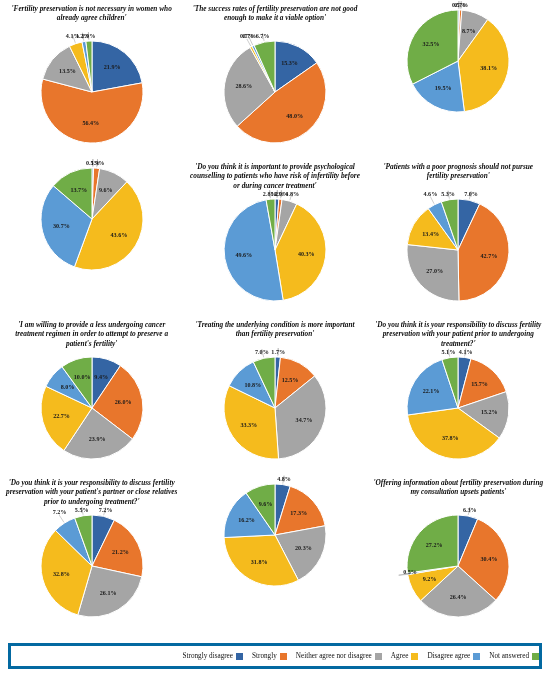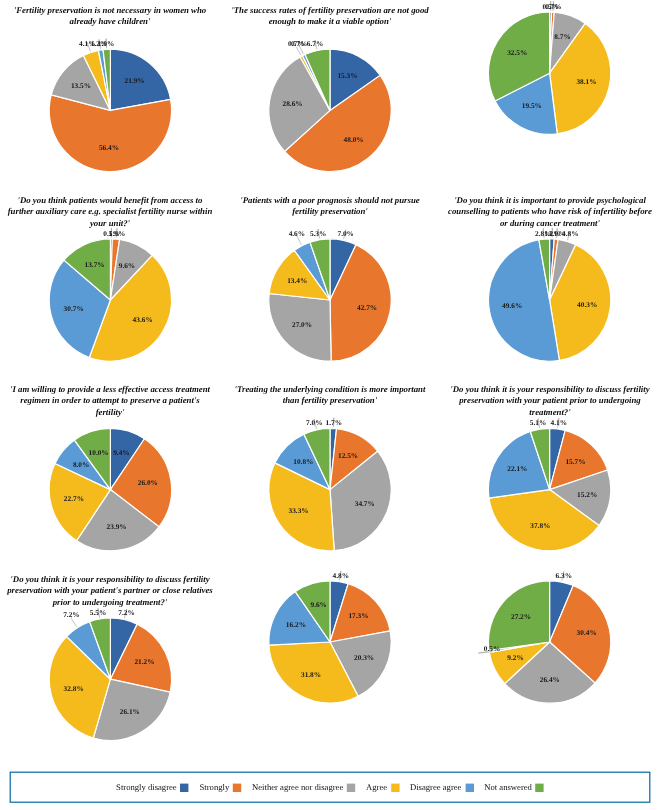--- a/index.html
+++ b/index.html
@@ -27,35 +27,35 @@
   .pie-wrap{position:relative;width:120px;height:120px;margin-top:-1px;}
   svg{display:block;overflow:visible;}
   .slice-label{
     font-size:6.1px;font-weight:bold;fill:#1a1a1a;
     font-family:"Liberation Serif", serif;
     text-anchor:middle;dominant-baseline:middle;
   }
   .leader{stroke:#9a9a9a;stroke-width:0.5;fill:none;}
   .legend{
     position:absolute;left:8px;top:643px;width:534px;height:26px;
-    border:1px solid #0369a1;background:#fff;
-    display:flex;align-items:center;justify-content:center;
+    border:3px solid #0369a1;background:#fff;
+    display:flex;align-items:center;justify-content:flex-end;
     box-sizing:border-box;
   }
   .legend-items{display:flex;align-items:center;gap:9px;}
   .legend-item{display:flex;align-items:center;gap:3px;}
   .legend-label{font-size:7.2px;color:#111;font-family:"Liberation Serif", serif;}
   .swatch{width:7px;height:7px;display:inline-block;}
 </style>
 </head>
 <body>
 
 <div class="grid">
     <div class="cell">
-      <div class="chart-title">'Fertility preservation is not necessary in women who already have children'</div>
+      <div class="chart-title">'Fertility preservation is not necessary in women who already agree children'</div>
       <div class="pie-wrap">
         <svg width="120" height="120" viewBox="0 0 120 120">
           <path d="M 60 60 L 60.00 9.00 A 51 51 0 0 1 110.17 50.83 Z" fill="#3465a4" stroke="#ffffff" stroke-width="1"></path>
           <path d="M 60 60 L 110.17 50.83 A 51 51 0 1 1 10.68 47.03 Z" fill="#e8762c" stroke="#ffffff" stroke-width="1"></path>
           <path d="M 60 60 L 10.68 47.03 A 51 51 0 0 1 37.50 14.23 Z" fill="#a5a5a5" stroke="#ffffff" stroke-width="1"></path>
           <path d="M 60 60 L 37.50 14.23 A 51 51 0 0 1 50.03 9.98 Z" fill="#f5bb1d" stroke="#ffffff" stroke-width="1"></path>
           <path d="M 60 60 L 50.03 9.98 A 51 51 0 0 1 53.86 9.37 Z" fill="#5b9bd5" stroke="#ffffff" stroke-width="1"></path>
           <path d="M 60 60 L 53.86 9.37 A 51 51 0 0 1 60.00 9.00 Z" fill="#70ad47" stroke="#ffffff" stroke-width="1"></path>
           <text x="80.2" y="35.7" class="slice-label">21.9%</text>
           <text x="58.8" y="91.6" class="slice-label">56.4%</text>
@@ -105,59 +105,36 @@
           <text x="45.2" y="87.9" class="slice-label">19.5%</text>
           <text x="33.0" y="43.5" class="slice-label">32.5%</text>
           <polyline points="60.8,8.0 60.9,0.0 60.9,7.0" class="leader"></polyline>
           <text x="60.9" y="5.0" class="slice-label">0.5%</text>
           <polyline points="62.8,8.1 63.2,0.1 63.2,7.0" class="leader"></polyline>
           <text x="63.2" y="5.0" class="slice-label">0.7%</text>
         </svg>
       </div>
     </div>
     <div class="cell">
-      <div class="chart-title">'Do you think patients would benefit from access to further auxiliary care e.g. specialist fertility nurse within your unit?'</div>
       <div class="pie-wrap">
         <svg width="120" height="120" viewBox="0 0 120 120">
           <path d="M 60 60 L 60.00 9.00 A 51 51 0 0 1 61.60 9.03 Z" fill="#3465a4" stroke="#ffffff" stroke-width="1"></path>
           <path d="M 60 60 L 61.60 9.03 A 51 51 0 0 1 67.66 9.58 Z" fill="#e8762c" stroke="#ffffff" stroke-width="1"></path>
           <path d="M 60 60 L 67.66 9.58 A 51 51 0 0 1 94.91 22.82 Z" fill="#a5a5a5" stroke="#ffffff" stroke-width="1"></path>
           <path d="M 60 60 L 94.91 22.82 A 51 51 0 0 1 42.42 107.88 Z" fill="#f5bb1d" stroke="#ffffff" stroke-width="1"></path>
           <path d="M 60 60 L 42.42 107.88 A 51 51 0 0 1 21.32 26.76 Z" fill="#5b9bd5" stroke="#ffffff" stroke-width="1"></path>
           <path d="M 60 60 L 21.32 26.76 A 51 51 0 0 1 60.00 9.00 Z" fill="#70ad47" stroke="#ffffff" stroke-width="1"></path>
           <text x="73.8" y="31.6" class="slice-label">9.6%</text>
           <text x="86.9" y="76.6" class="slice-label">43.6%</text>
           <text x="29.4" y="68.0" class="slice-label">30.7%</text>
           <text x="46.8" y="31.3" class="slice-label">13.7%</text>
           <polyline points="60.8,8.0 60.9,0.0 60.9,7.0" class="leader"></polyline>
           <text x="60.9" y="5.0" class="slice-label">0.5%</text>
           <polyline points="64.7,8.2 65.5,0.2 65.5,7.0" class="leader"></polyline>
           <text x="65.5" y="5.0" class="slice-label">1.9%</text>
-        </svg>
-      </div>
-    </div>
-    <div class="cell">
-      <div class="chart-title">'Patients with a poor prognosis should not pursue fertility preservation'</div>
-      <div class="pie-wrap">
-        <svg width="120" height="120" viewBox="0 0 120 120">
-          <path d="M 60 60 L 60.00 9.00 A 51 51 0 0 1 81.71 13.85 Z" fill="#3465a4" stroke="#ffffff" stroke-width="1"></path>
-          <path d="M 60 60 L 81.71 13.85 A 51 51 0 0 1 60.96 110.99 Z" fill="#e8762c" stroke="#ffffff" stroke-width="1"></path>
-          <path d="M 60 60 L 60.96 110.99 A 51 51 0 0 1 9.29 54.56 Z" fill="#a5a5a5" stroke="#ffffff" stroke-width="1"></path>
-          <path d="M 60 60 L 9.29 54.56 A 51 51 0 0 1 30.28 18.55 Z" fill="#f5bb1d" stroke="#ffffff" stroke-width="1"></path>
-          <path d="M 60 60 L 30.28 18.55 A 51 51 0 0 1 43.33 11.80 Z" fill="#5b9bd5" stroke="#ffffff" stroke-width="1"></path>
-          <path d="M 60 60 L 43.33 11.80 A 51 51 0 0 1 60.00 9.00 Z" fill="#70ad47" stroke="#ffffff" stroke-width="1"></path>
-          <text x="90.9" y="66.6" class="slice-label">42.7%</text>
-          <text x="36.7" y="81.4" class="slice-label">27.0%</text>
-          <text x="32.7" y="44.1" class="slice-label">13.4%</text>
-          <polyline points="71.3,9.3 73.1,1.4 73.1,7.0" class="leader"></polyline>
-          <text x="73.1" y="5.0" class="slice-label">7.0%</text>
-          <polyline points="36.1,13.8 32.4,6.7 32.4,7.0" class="leader"></polyline>
-          <text x="32.4" y="5.0" class="slice-label">4.6%</text>
-          <polyline points="51.4,8.7 50.1,0.8 50.1,7.0" class="leader"></polyline>
-          <text x="50.1" y="5.0" class="slice-label">5.3%</text>
         </svg>
       </div>
     </div>
     <div class="cell">
       <div class="chart-title">'Do you think it is important to provide psychological counselling to patients who have risk of infertility before or during cancer treatment'</div>
       <div class="pie-wrap">
         <svg width="120" height="120" viewBox="0 0 120 120">
           <path d="M 60 60 L 60.00 9.00 A 51 51 0 0 1 63.85 9.15 Z" fill="#3465a4" stroke="#ffffff" stroke-width="1"></path>
           <path d="M 60 60 L 63.85 9.15 A 51 51 0 0 1 67.05 9.49 Z" fill="#e8762c" stroke="#ffffff" stroke-width="1"></path>
           <path d="M 60 60 L 67.05 9.49 A 51 51 0 0 1 81.78 13.88 Z" fill="#a5a5a5" stroke="#ffffff" stroke-width="1"></path>
@@ -171,21 +148,43 @@
           <polyline points="65.6,8.3 66.4,0.3 66.4,7.0" class="leader"></polyline>
           <text x="66.4" y="5.0" class="slice-label">1.0%</text>
           <polyline points="74.9,10.2 77.2,2.5 77.2,7.0" class="leader"></polyline>
           <text x="77.2" y="5.0" class="slice-label">4.8%</text>
           <polyline points="55.4,8.2 54.7,0.2 54.7,7.0" class="leader"></polyline>
           <text x="54.7" y="5.0" class="slice-label">2.8%</text>
         </svg>
       </div>
     </div>
     <div class="cell">
-      <div class="chart-title">'I am willing to provide a less effective access treatment regimen in order to attempt to preserve a patient's fertility'</div>
+      <div class="chart-title">'Patients with a poor prognosis should not pursue fertility preservation'</div>
+      <div class="pie-wrap">
+        <svg width="120" height="120" viewBox="0 0 120 120">
+          <path d="M 60 60 L 60.00 9.00 A 51 51 0 0 1 81.71 13.85 Z" fill="#3465a4" stroke="#ffffff" stroke-width="1"></path>
+          <path d="M 60 60 L 81.71 13.85 A 51 51 0 0 1 60.96 110.99 Z" fill="#e8762c" stroke="#ffffff" stroke-width="1"></path>
+          <path d="M 60 60 L 60.96 110.99 A 51 51 0 0 1 9.29 54.56 Z" fill="#a5a5a5" stroke="#ffffff" stroke-width="1"></path>
+          <path d="M 60 60 L 9.29 54.56 A 51 51 0 0 1 30.28 18.55 Z" fill="#f5bb1d" stroke="#ffffff" stroke-width="1"></path>
+          <path d="M 60 60 L 30.28 18.55 A 51 51 0 0 1 43.33 11.80 Z" fill="#5b9bd5" stroke="#ffffff" stroke-width="1"></path>
+          <path d="M 60 60 L 43.33 11.80 A 51 51 0 0 1 60.00 9.00 Z" fill="#70ad47" stroke="#ffffff" stroke-width="1"></path>
+          <text x="90.9" y="66.6" class="slice-label">42.7%</text>
+          <text x="36.7" y="81.4" class="slice-label">27.0%</text>
+          <text x="32.7" y="44.1" class="slice-label">13.4%</text>
+          <polyline points="71.3,9.3 73.1,1.4 73.1,7.0" class="leader"></polyline>
+          <text x="73.1" y="5.0" class="slice-label">7.0%</text>
+          <polyline points="36.1,13.8 32.4,6.7 32.4,7.0" class="leader"></polyline>
+          <text x="32.4" y="5.0" class="slice-label">4.6%</text>
+          <polyline points="51.4,8.7 50.1,0.8 50.1,7.0" class="leader"></polyline>
+          <text x="50.1" y="5.0" class="slice-label">5.3%</text>
+        </svg>
+      </div>
+    </div>
+    <div class="cell">
+      <div class="chart-title">'I am willing to provide a less undergoing cancer treatment regimen in order to attempt to preserve a patient's fertility'</div>
       <div class="pie-wrap">
         <svg width="120" height="120" viewBox="0 0 120 120">
           <path d="M 60 60 L 60.00 9.00 A 51 51 0 0 1 88.40 17.64 Z" fill="#3465a4" stroke="#ffffff" stroke-width="1"></path>
           <path d="M 60 60 L 88.40 17.64 A 51 51 0 0 1 100.49 91.00 Z" fill="#e8762c" stroke="#ffffff" stroke-width="1"></path>
           <path d="M 60 60 L 100.49 91.00 A 51 51 0 0 1 31.87 102.54 Z" fill="#a5a5a5" stroke="#ffffff" stroke-width="1"></path>
           <path d="M 60 60 L 31.87 102.54 A 51 51 0 0 1 13.85 38.29 Z" fill="#f5bb1d" stroke="#ffffff" stroke-width="1"></path>
           <path d="M 60 60 L 13.85 38.29 A 51 51 0 0 1 30.02 18.74 Z" fill="#5b9bd5" stroke="#ffffff" stroke-width="1"></path>
           <path d="M 60 60 L 30.02 18.74 A 51 51 0 0 1 60.00 9.00 Z" fill="#70ad47" stroke="#ffffff" stroke-width="1"></path>
           <text x="69.2" y="29.7" class="slice-label">9.4%</text>
           <text x="91.2" y="54.9" class="slice-label">26.0%</text>
@@ -273,20 +272,21 @@
           <text x="88.4" y="73.9" class="slice-label">20.3%</text>
           <text x="44.2" y="87.4" class="slice-label">31.8%</text>
           <text x="31.6" y="46.0" class="slice-label">16.2%</text>
           <text x="50.6" y="29.8" class="slice-label">9.6%</text>
           <polyline points="67.8,8.6 69.0,0.7 69.0,7.0" class="leader"></polyline>
           <text x="69.0" y="5.0" class="slice-label">4.8%</text>
         </svg>
       </div>
     </div>
     <div class="cell">
+      <div class="chart-title">'Offering information about fertility preservation during my consultation upsets patients'</div>
       <div class="pie-wrap">
         <svg width="120" height="120" viewBox="0 0 120 120">
           <path d="M 60 60 L 60.00 9.00 A 51 51 0 0 1 79.66 12.94 Z" fill="#3465a4" stroke="#ffffff" stroke-width="1"></path>
           <path d="M 60 60 L 79.66 12.94 A 51 51 0 0 1 97.83 94.20 Z" fill="#e8762c" stroke="#ffffff" stroke-width="1"></path>
           <path d="M 60 60 L 97.83 94.20 A 51 51 0 0 1 22.60 94.68 Z" fill="#a5a5a5" stroke="#ffffff" stroke-width="1"></path>
           <path d="M 60 60 L 22.60 94.68 A 51 51 0 0 1 9.73 68.61 Z" fill="#f5bb1d" stroke="#ffffff" stroke-width="1"></path>
           <path d="M 60 60 L 9.73 68.61 A 51 51 0 0 1 9.49 67.03 Z" fill="#5b9bd5" stroke="#ffffff" stroke-width="1"></path>
           <path d="M 60 60 L 9.49 67.03 A 51 51 0 0 1 60.00 9.00 Z" fill="#70ad47" stroke="#ffffff" stroke-width="1"></path>
           <text x="90.9" y="53.1" class="slice-label">30.4%</text>
           <text x="60.2" y="91.6" class="slice-label">26.4%</text>

